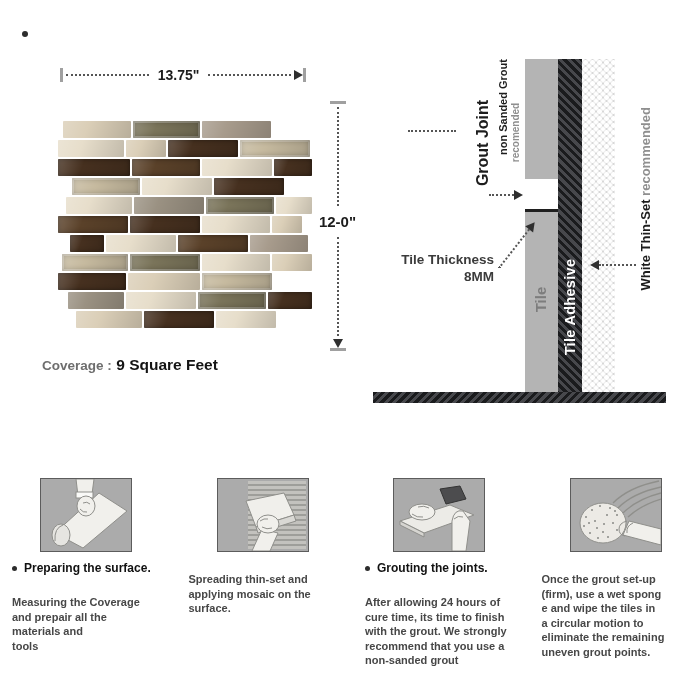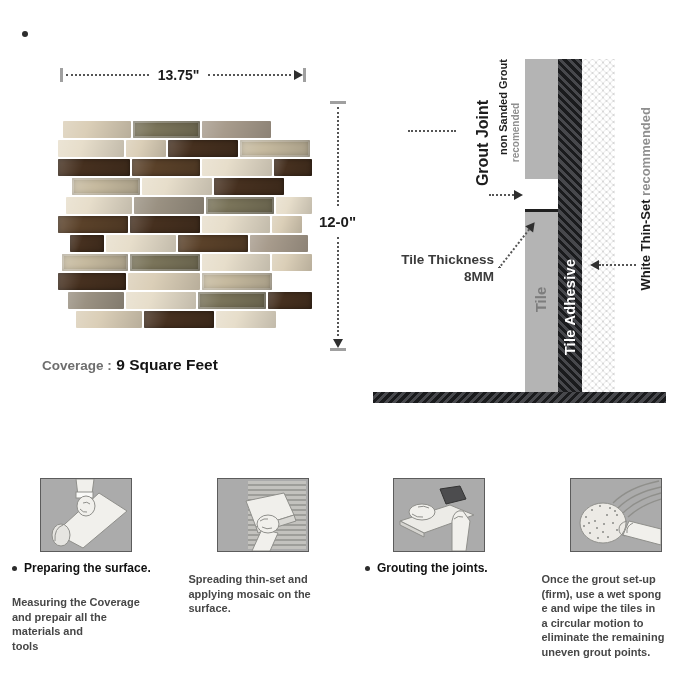--- a/index.html
+++ b/index.html
@@ -275,20 +275,25 @@
           <path d="M58,72 L58,42 Q60,30 69,32 L76,42 L72,72 Z" fill="#f1f0ec" stroke="#8f8f8b" stroke-width="1"></path>
           <path d="M60,40 q4,-4 9,-2" fill="none" stroke="#8f8f8b" stroke-width="1"></path>
           <ellipse cx="28" cy="33" rx="13" ry="8" fill="#f1f0ec" stroke="#8f8f8b" stroke-width="1"></ellipse>
           <path d="M18,35 q5,4 11,3 M24,28 q6,-2 11,1" fill="none" stroke="#8f8f8b" stroke-width="1"></path>
         </svg>
       </div>
       <div class="step-header">
         <span class="bullet"></span>
         <span class="step-title">Grouting the joints.</span>
       </div>
+      <div class="step-desc">After allowing 24 hours of
+cure time, its time to finish
+with the grout. We strongly
+recommend that you use a
+non-sanded grout</div>
     </div>
 
     <div class="step">
       <div class="step-box">
         <svg viewBox="0 0 90 72">
           <rect width="90" height="72" fill="#ababab"></rect>
           <path d="M88,2 Q58,8 42,24 M90,8 Q62,14 47,29 M90,14 Q66,20 52,34 M90,20 Q70,26 57,38" stroke="#8f8f8b" stroke-width="1.3" fill="none"></path>
           <ellipse cx="32" cy="44" rx="23" ry="20" fill="#eceae5" stroke="#8f8f8b" stroke-width="1"></ellipse>
           <g fill="#8a8a86">
             <circle cx="15" cy="38" r="1"></circle>

